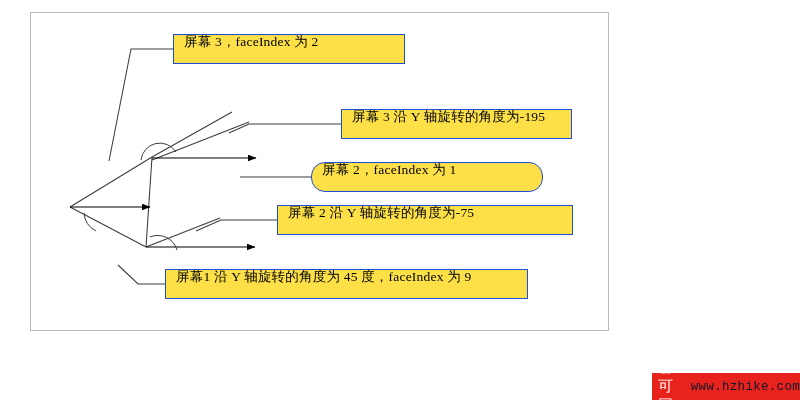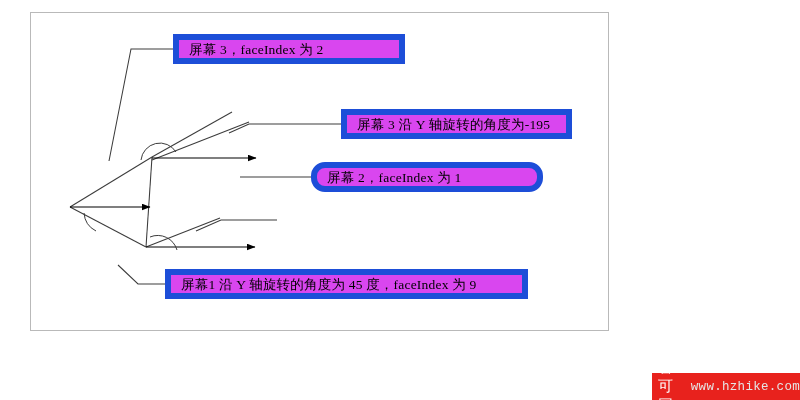--- a/index.html
+++ b/index.html
@@ -42,29 +42,29 @@
     left: 0;
     top: 0;
     width: 800px;
     height: 400px;
     pointer-events: none;
   }
 
   
   .callout {
     position: absolute;
-    border: 6px solid #1d4ed8;
-    background: #d946ef;
+    border: 1px solid #1d4ed8;
+    background: #fde047;
     box-sizing: border-box;
     color: #000000;
     font-size: 13.5px;
     line-height: 1.1;
     white-space: nowrap;
     display: flex;
-    align-items: flex-end;
+    align-items: flex-start;
     padding: 0 10px;
     letter-spacing: 0.2px;
   }
 
   .callout .label {
     display: inline-block;
   }
 
   #callout-1 { left: 173px; top: 34px;  width: 232px; height: 30px; }
   #callout-2 { left: 341px; top: 109px; width: 231px; height: 30px; }
@@ -85,21 +85,21 @@
     padding-left: 6px;
     box-sizing: border-box;
   }
   .watermark .wm-cn {
     color: #ffffff;
     font-size: 15px;
     font-family: "DejaVu Sans", sans-serif;
     letter-spacing: 0px;
   }
   .watermark .wm-url {
-    color: #e5e5e5;
+    color: #0f172a;
     font-size: 12.5px;
     font-family: "Liberation Mono", "DejaVu Sans Mono", monospace;
     margin-left: 7px;
     letter-spacing: 0.3px;
   }
 </style>
 </head>
 <body>
 
 <div id="stage">
@@ -154,20 +154,23 @@
   </div>
 
   <div class="callout" id="callout-2">
     <span class="label">屏幕 3 沿 Y 轴旋转的角度为-195</span>
   </div>
 
   <div class="callout" id="callout-3">
     <span class="label">屏幕 2，faceIndex 为 1</span>
   </div>
 
+  <div class="callout" id="callout-4">
+    <span class="label">屏幕 2 沿 Y 轴旋转的角度为-75</span>
+  </div>
 
   <div class="callout" id="callout-5">
     <span class="label">屏幕1 沿 Y 轴旋转的角度为 45 度，faceIndex 为 9</span>
   </div>
 
   <div class="watermark">
     <span class="wm-cn">智可网</span>
     <span class="wm-url">www.hzhike.com</span>
   </div>
 

